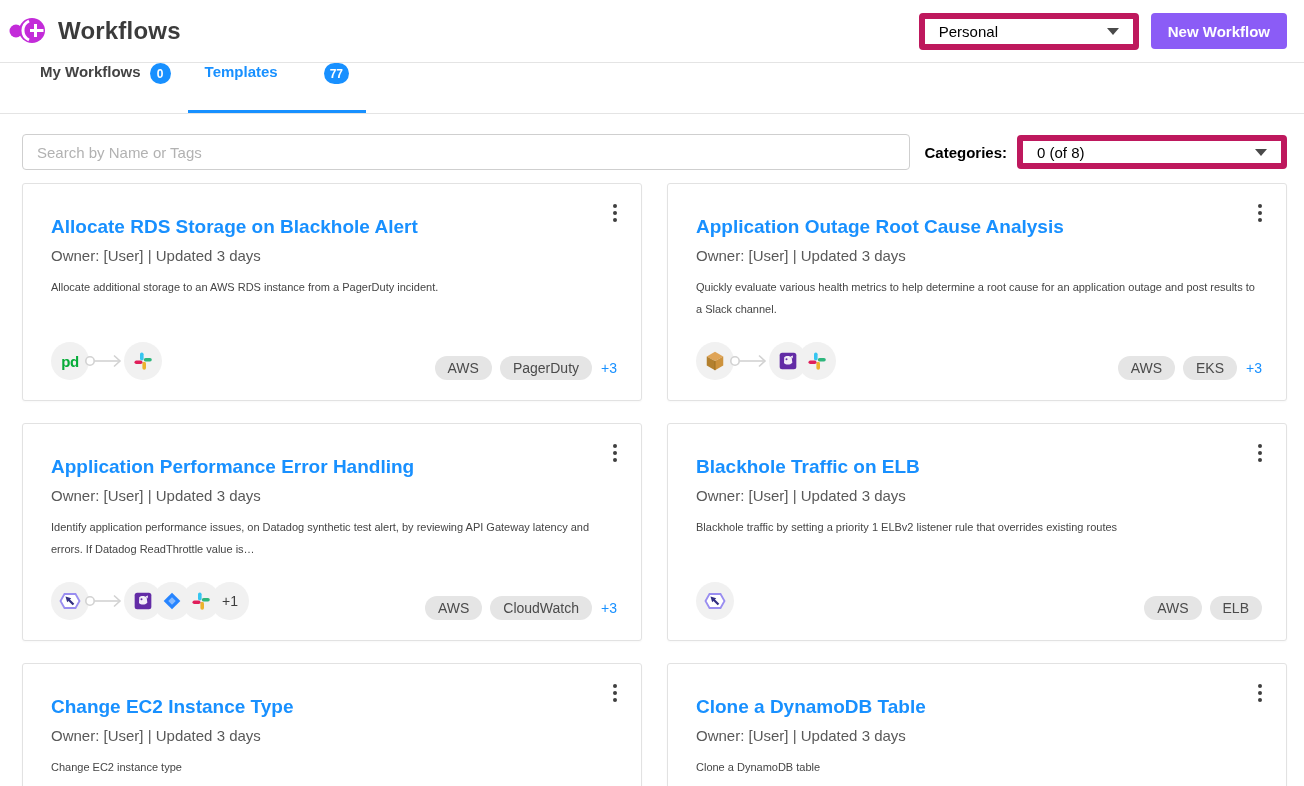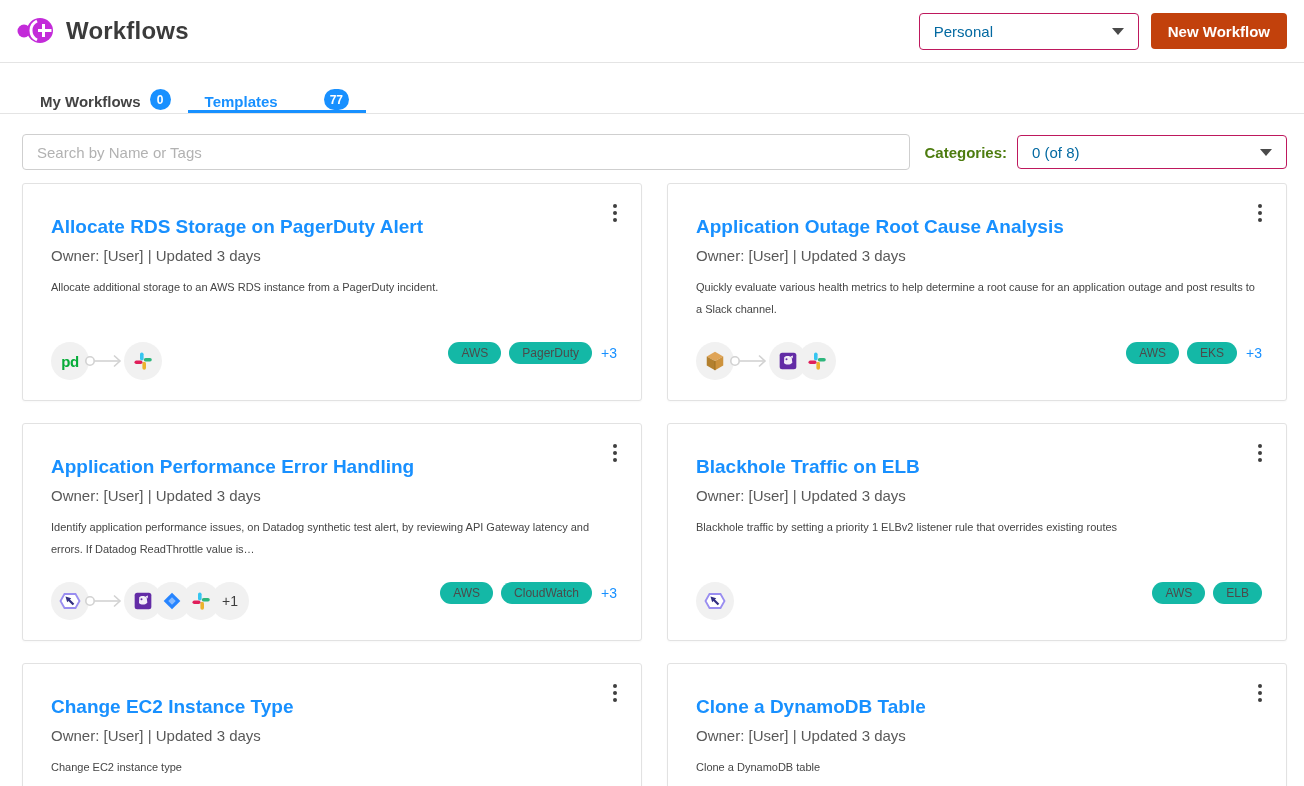--- a/index.html
+++ b/index.html
@@ -1,77 +1,77 @@
 <!DOCTYPE html>
 <html><head>
 <meta charset="utf-8">
 <style>
   * { margin:0; padding:0; box-sizing:border-box; }
   html,body { width:1304px; height:786px; overflow:hidden; background:#fff;
     font-family:"Liberation Sans", sans-serif; color:#424242; }
 
   
   .header { height:63px; display:flex; align-items:center;
-    padding:0 17px 0 16px; border-bottom:1px solid #e4e4e4; }
+    padding:0 17px 0 8px; border-bottom:1px solid #e4e4e4; }
   .logo { display:flex; align-items:center; margin-right:12px; }
   .page-title { font-size:24px; font-weight:700; color:#3b3b3b; letter-spacing:.2px; }
   .header-right { margin-left:auto; display:flex; align-items:center; gap:12px; }
   .select-box { display:flex; align-items:center; justify-content:space-between;
-    border:1px solid #be185d; border-radius:4px; background:#fff; height:37px;
-    padding:0 14px; font-size:15px; color:#0369a1; cursor:pointer;text-align:right; }
+    border:6px solid #be185d; border-radius:4px; background:#fff; height:37px;
+    padding:0 14px; font-size:15px; color:#000000; cursor:pointer;text-align:right; }
   .ws-select { width:220px; }
   .caret { width:0; height:0; border-left:6px solid transparent;
     border-right:6px solid transparent; border-top:7px solid #4a4a4a; }
-  .btn-primary { background:#c2410c; color:#fff; font-weight:700; font-size:15px;
+  .btn-primary { background:#8b5cf6; color:#fff; font-weight:700; font-size:15px;
     border:none; border-radius:4px; height:36px; padding:0 17px; cursor:pointer; }
 
   
   .tabs { display:flex; padding-left:23px; border-bottom:1px solid #e4e4e4; }
-  .tab { display:flex; align-items:flex-end; gap:9px; height:50px; padding:0 17px;
+  .tab { display:flex; align-items:flex-start; gap:9px; height:50px; padding:0 17px;
     font-size:15px; font-weight:700; color:#434343; cursor:pointer;
     border-bottom:3px solid transparent; }
   .tab.active { color:#1890ff; border-bottom-color:#1890ff;gap:46px; }
   .badge { display:inline-flex; align-items:center; justify-content:center;
     min-width:21px; height:21px; padding:0 6px; border-radius:11px;
     background:#1890ff; color:#fff; font-size:12px; font-weight:700; }
 
   
   .toolbar { display:flex; align-items:center; margin:20px 17px 0 22px; }
   .search-input { width:888px; height:36px; border:1px solid #cfcfcf; border-radius:4px;
     padding:0 14px; font-size:15px; color:#424242; outline:none;
     font-family:"Liberation Sans", sans-serif; }
   .search-input::placeholder { color:#b2b2b2; }
   .toolbar-right { margin-left:auto; display:flex; align-items:center; }
-  .cat-label { font-size:15px; font-weight:700; color:#4d7c0f; margin-right:10px; }
+  .cat-label { font-size:15px; font-weight:700; color:#000000; margin-right:10px; }
   .cat-select { width:270px; height:34px; }
 
   
   .grid { display:grid; grid-template-columns:1fr 1fr; gap:22px 25px;
     margin:13px 17px 0 22px; }
   .card { position:relative; height:218px; background:#fff; border:1px solid #e2e2e2;
     border-radius:3px; padding:18px 24px 20px 28px; display:flex; flex-direction:column;
     box-shadow:0 1px 2px rgba(0,0,0,.03); }
   .kebab { position:absolute; top:16px; right:20px; display:flex; flex-direction:column;
     gap:3px; padding:4px; cursor:pointer; }
   .kebab i { width:4px; height:4px; border-radius:50%; background:#3f3f3f; }
   .card-title { font-size:19px; font-weight:700; color:#1890ff; margin-top:12px;
     line-height:26px; cursor:pointer; }
   .card-meta { font-size:15px; color:#595959; margin-top:7px; }
   .card-desc { font-size:11px; color:#454545; margin-top:12px; line-height:22px; }
-  .card-footer { margin-top:auto; display:flex; align-items:flex-start;
+  .card-footer { margin-top:auto; display:flex; align-items:flex-end;
     justify-content:space-between; }
   .icon-row { display:flex; align-items:center; }
   .icon-circle { width:38px; height:38px; border-radius:50%; background:#f1f1f1;
     display:flex; align-items:center; justify-content:center; flex:none; }
   .icon-circle.overlap { margin-left:-9px; }
   .connector { margin:0 -4px 0 -5px; flex:none; }
   .pd-glyph { font-weight:700; font-size:15px; color:#06ac38; letter-spacing:-.5px; }
   .overflow-badge { font-size:14px; color:#3d3d3d; font-weight:400; }
   .tag-row { display:flex; align-items:center; gap:8px; }
-  .tag-pill { background:#14b8a6; color:#4b4b4b; font-size:12px; border-radius:13px;
+  .tag-pill { background:#e5e5e5; color:#4b4b4b; font-size:14px; border-radius:13px;
     padding:4px 13px; white-space:nowrap; }
   .tag-more { color:#1890ff; font-size:14px; margin-left:1px; cursor:pointer; }
 </style>
 </head>
 <body>
 
 <header class="header">
   <span class="logo">
     <svg width="38" height="36" viewBox="0 0 38 36">
       <circle cx="8" cy="18" r="6.5" fill="#c32bd9"></circle>
@@ -113,21 +113,21 @@
   </div>
 </div>
 
 <main class="grid" id="card-grid">
   <article class="card">
     <div class="kebab">
         <i></i>
         <i></i>
         <i></i>
       </div>
-    <h2 class="card-title">Allocate RDS Storage on PagerDuty Alert</h2>
+    <h2 class="card-title">Allocate RDS Storage on Blackhole Alert</h2>
     <div class="card-meta">Owner: [User] | Updated 3 days</div>
     <p class="card-desc">Allocate additional storage to an AWS RDS instance from a PagerDuty incident.</p>
     <div class="card-footer">
       <div class="icon-row">
           <span class="icon-circle">
             <span class="pd-glyph">pd</span>
           </span>
           <svg class="connector" width="44" height="38" viewBox="0 0 44 38">
             <circle cx="6" cy="19" r="4.2" fill="#fff" stroke="#d2d2d2" stroke-width="1.6"></circle>
             <line x1="10.5" y1="19" x2="35" y2="19" stroke="#d2d2d2" stroke-width="1.6"></line>

